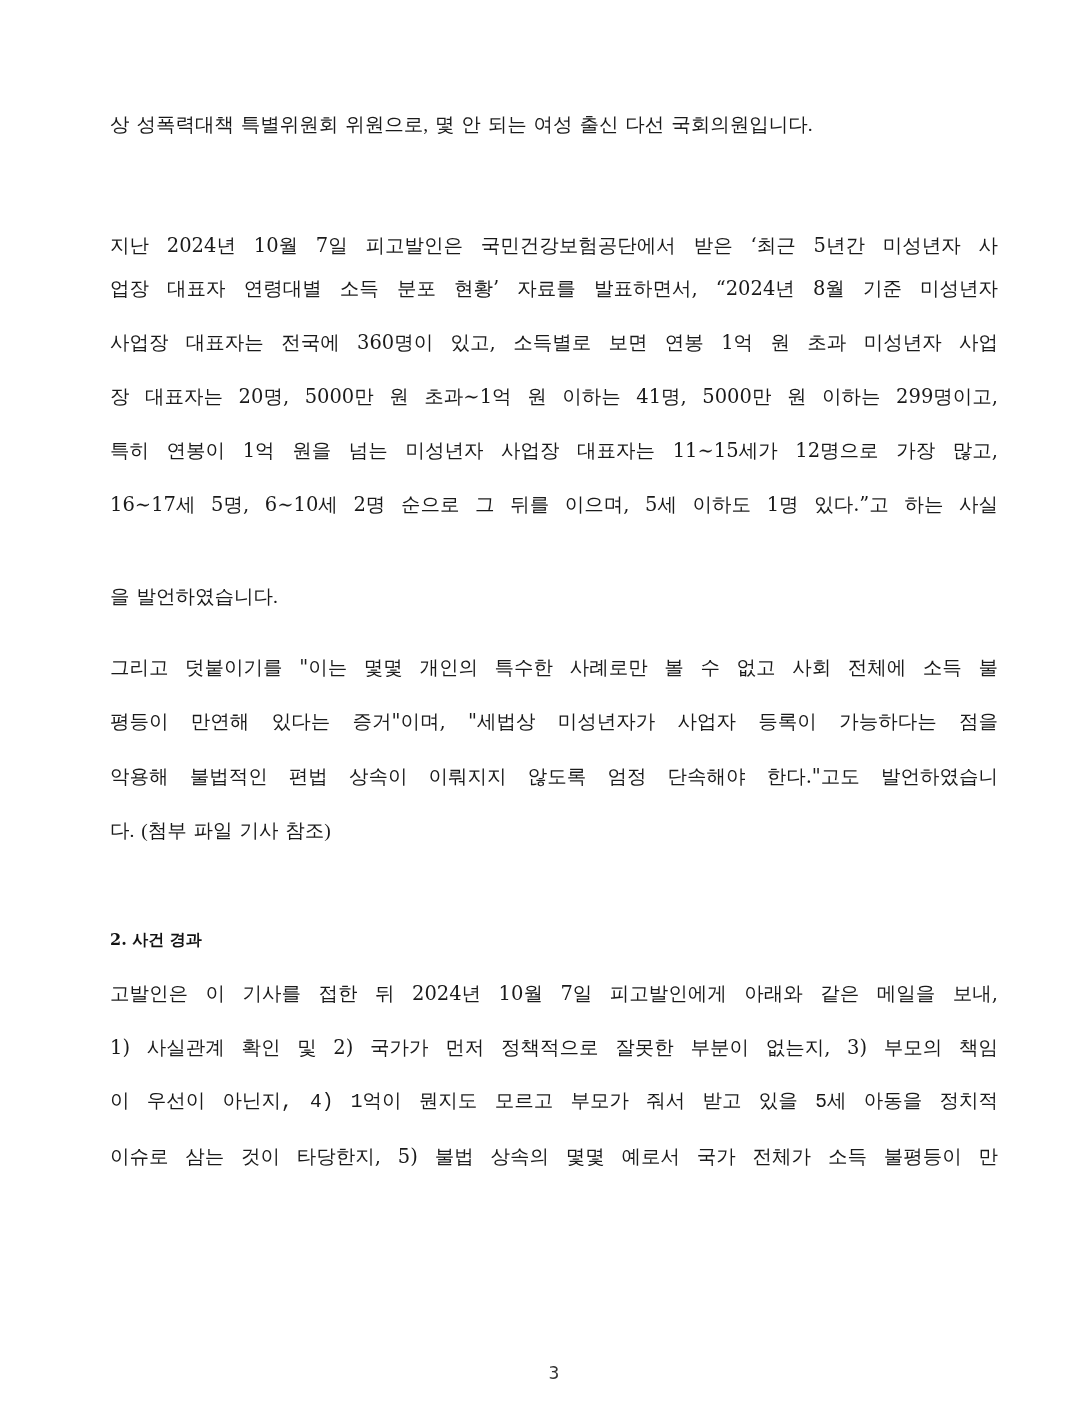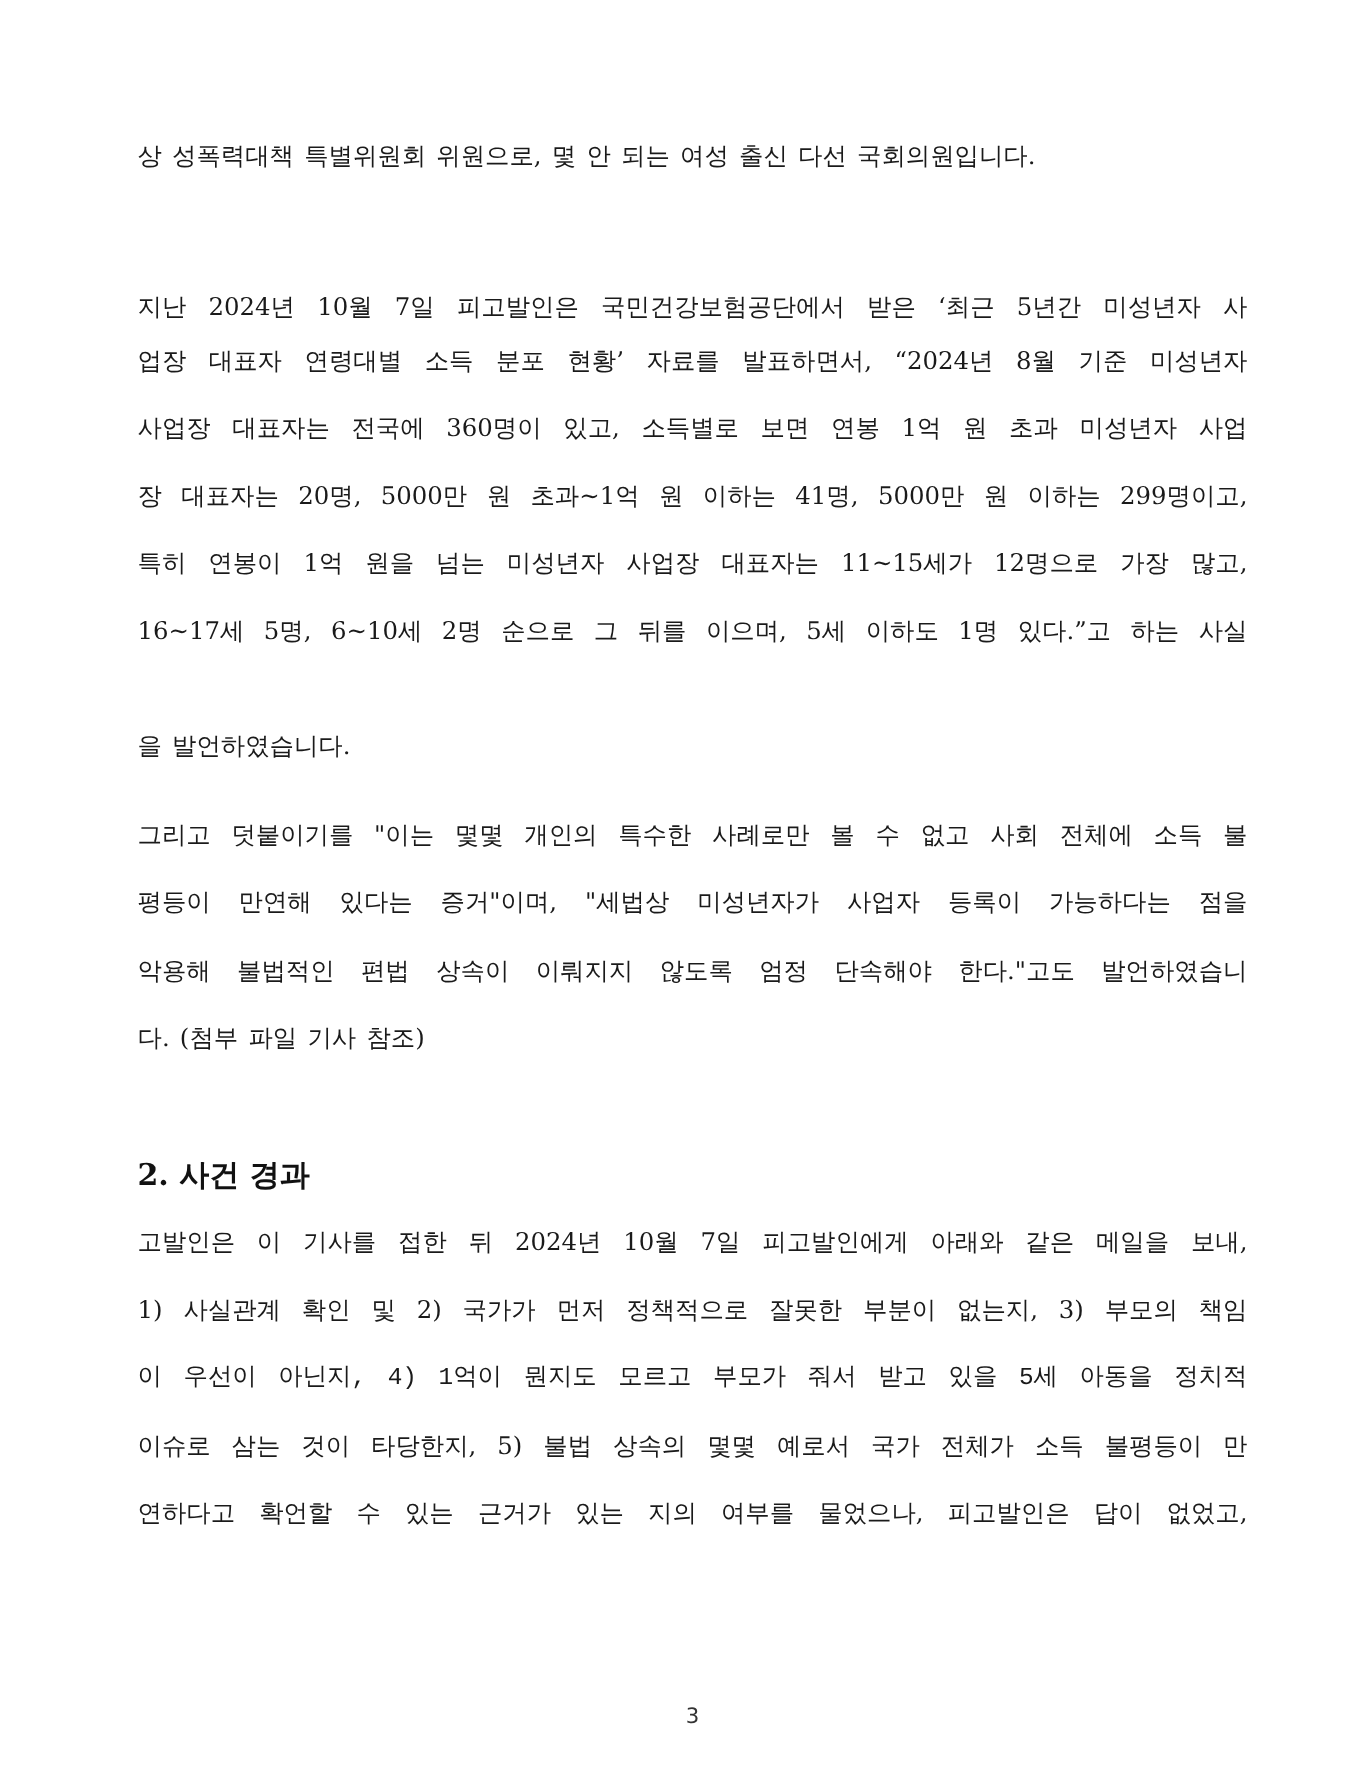--- a/index.html
+++ b/index.html
@@ -41,26 +41,27 @@
   }
   .line span.txt {
     display: block;
     width: 100%;
     white-space: normal;
     text-align: justify;
     text-align-last: justify;
   }
   .line.last span.txt {
     text-align-last: left;
+    font-family: Liberation Serif, serif;
   }
   .heading {
     position: absolute;
     left: 110px;
     height: 34px;
-    font-size: 24px;
+    font-size: 16px;
     line-height: 34px;
     font-weight: bold;
     color: #111;
   }
   .page-number {
     position: absolute;
     left: 0;
     width: 1108px;
     top: 1363px;
     text-align: center;
@@ -120,18 +121,15 @@
   </div>
   <div class="line" style="top:1031px;">
     <span class="txt">1) 사실관계 확인 및 2) 국가가 먼저 정책적으로 잘못한 부분이 없는지, 3) 부모의 책임</span>
   </div>
   <div class="line" style="top:1085px;font-family:Liberation Mono, monospace;">
     <span class="txt">이 우선이 아닌지, 4) 1억이 뭔지도 모르고 부모가 줘서 받고 있을 5세 아동을 정치적</span>
   </div>
   <div class="line" style="top:1140px;">
     <span class="txt">이슈로 삼는 것이 타당한지, 5) 불법 상속의 몇몇 예로서 국가 전체가 소득 불평등이 만</span>
   </div>
-  <div class="line" style="top:1194px;">
-    <span class="txt">연하다고 확언할 수 있는 근거가 있는 지의 여부를 물었으나, 피고발인은 답이 없었고,</span>
-  </div>
 
   <div class="page-number">3</div>
 </div>
 
 </body></html>

